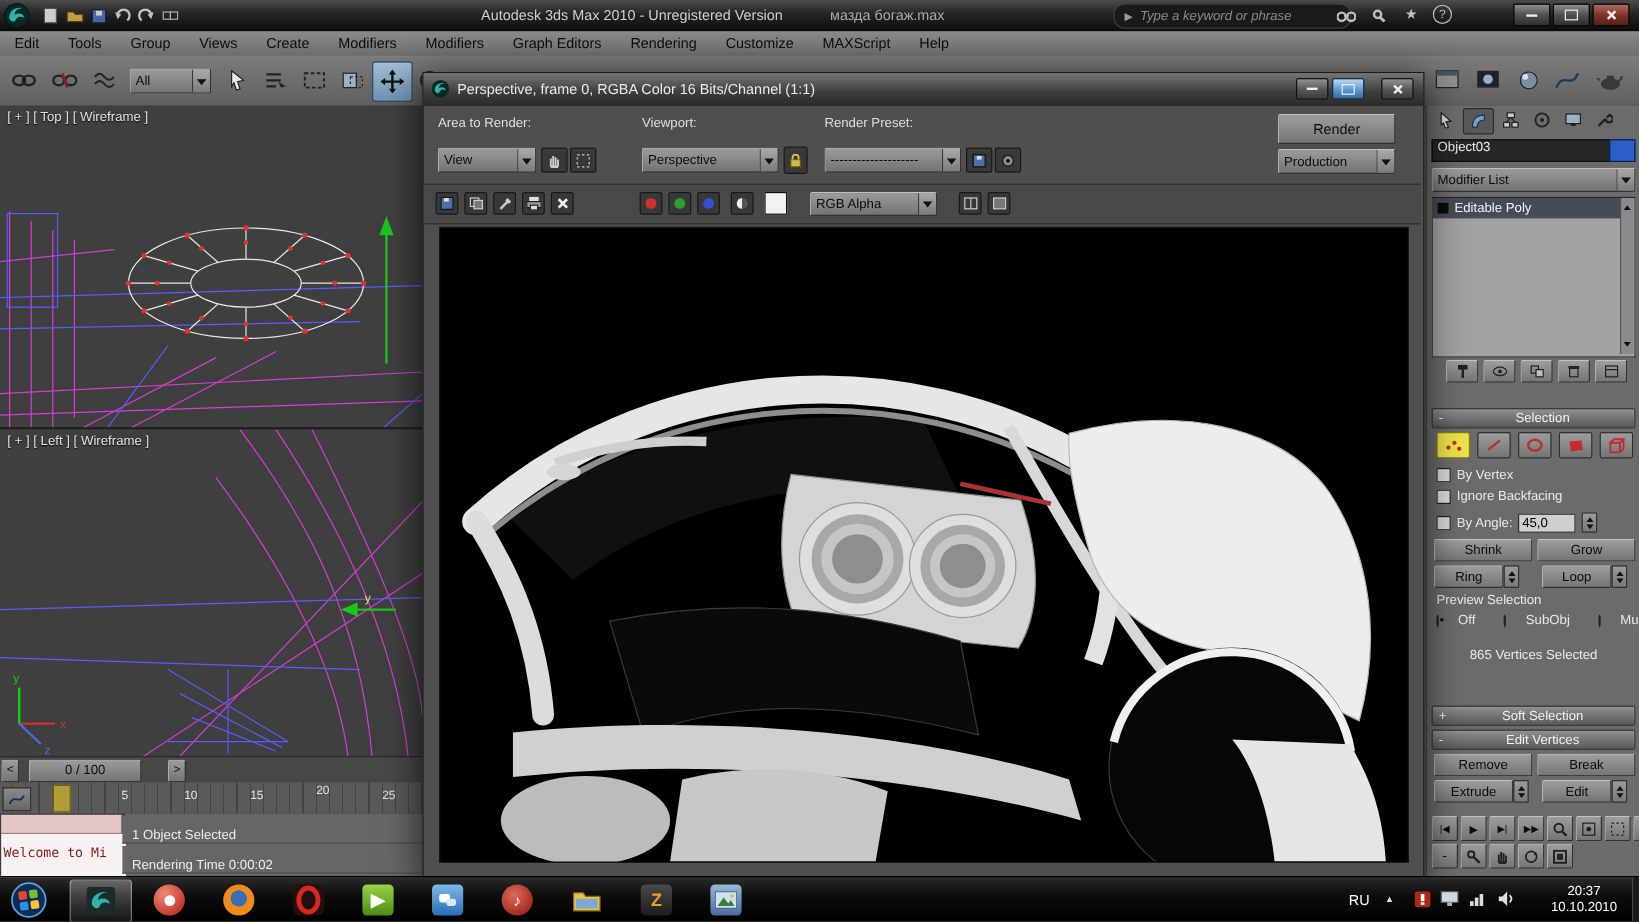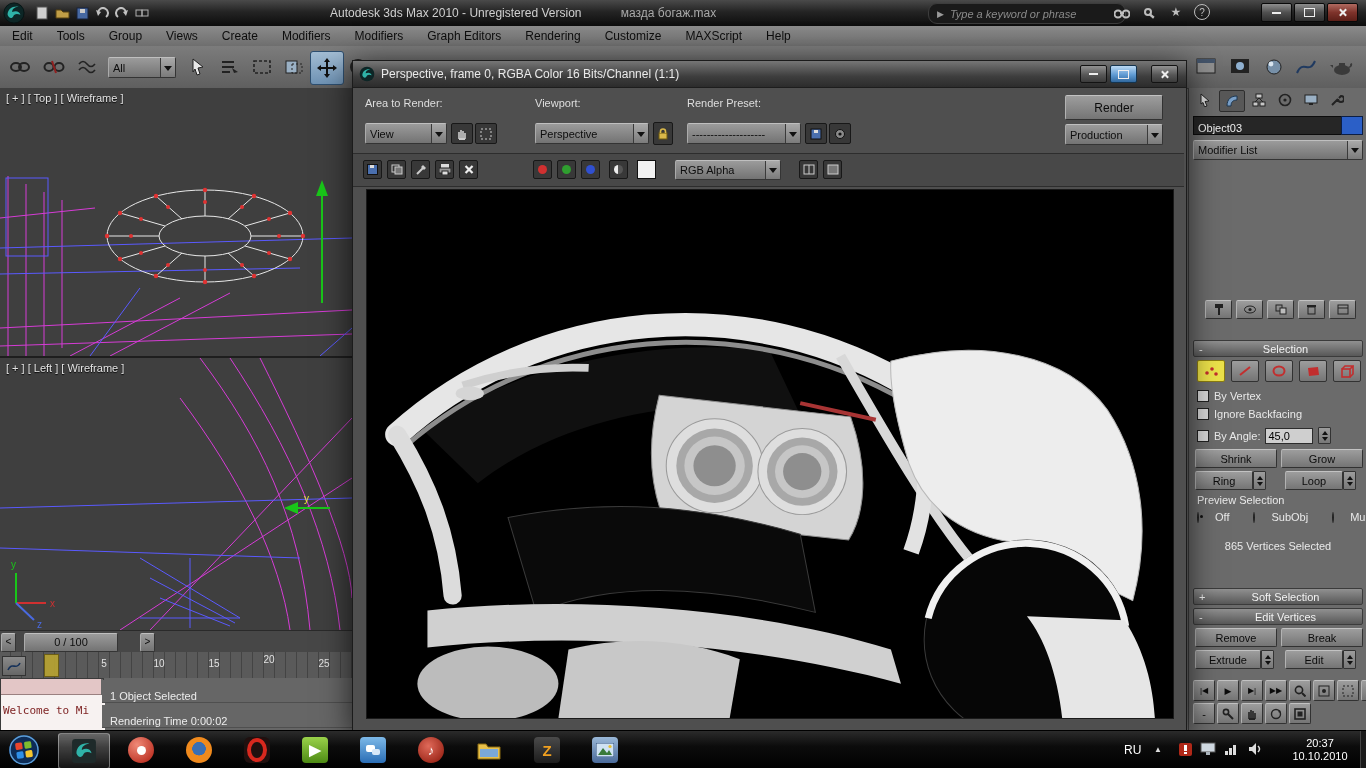--- a/index.html
+++ b/index.html
@@ -136,21 +136,21 @@
             <path d="M13,3 L8,5 L11,9 Z" fill="#cfcfcf"></path>
           </svg>
         </span>
       <span class="qat">
           <svg width="14" height="12">
             <rect x="1" y="3" width="6" height="6" fill="none" stroke="#bbb"></rect>
             <rect x="7" y="3" width="6" height="6" fill="none" stroke="#bbb"></rect>
           </svg>
         </span>
     </div>
-    <div class="r" style="left:330px;top:6px;width:560px;white-space:nowrap">
+    <div class="r" style="left:314px;top:6px;width:560px;text-align:center;white-space:nowrap">
       <span style="color:#cfcfcf;font-size:12px">Autodesk 3ds Max 2010 - Unregistered Version</span>
       <span style="color:#a9a9a9;font-size:12px;margin-left:36px">мазда богаж.max</span>
     </div>
     <div class="r searchbox" style="left:928px;top:3px;width:180px;height:19px">
       <span style="color:#9a9a9a;font-size:9px">▶</span>
       <span class="searchph">Type a keyword or phrase</span>
     </div>
     <span class="r tbico" style="left:1112px;top:4px">
       <svg width="16" height="12">
           <circle cx="4" cy="7" r="3.5" fill="none" stroke="#bdbdbd" stroke-width="2"></circle>
@@ -477,32 +477,42 @@
             <rect x="5" y="9" width="4" height="2" fill="#222"></rect>
           </svg>
         </span>
       <span class="ptab">
           <svg width="14" height="14">
             <path d="M2,12 L8,6 M8,6 a3,3 0 1 0 3,-3 l-2,2" fill="none" stroke="#222" stroke-width="2"></path>
           </svg>
         </span>
     </div>
 
-    <div class="r" style="left:4px;top:28px;width:144px;height:17px;background:#262626;border:1px solid #0c0c0c;color:#efefef;font-size:11px;display:flex;align-items:flex-end;padding:0 4px">
+    <div class="r" style="left:4px;top:28px;width:144px;height:17px;background:#262626;border:1px solid #0c0c0c;color:#efefef;font-size:11px;display:flex;align-items:flex-start;padding:0 4px">
       <span>Object03</span>
     </div>
     <div class="r" style="left:152px;top:28px;width:20px;height:17px;background:#2b5fc7;border:1px solid #0c1e44"></div>
 
     <div class="r raised dd" style="left:4px;top:52px;width:168px;height:18px">
       <span class="val">Modifier List</span>
       <span class="ab">
           <span class="tri-d"></span>
         </span>
     </div>
 
+    <div class="r stackbox" style="left:4px;top:76px;width:168px;height:132px">
+      <div class="stackrow" style="width:155px">
+        <span class="sosq"></span>
+        <span>Editable Poly</span>
+      </div>
+      <div class="r" style="right:0;top:0;width:11px;height:130px;background:#8b8b8b;border-left:1px solid #555">
+        <span class="r tu" style="left:2px;top:3px"></span>
+        <span class="r td" style="left:2px;bottom:3px"></span>
+      </div>
+    </div>
 
     <div class="r" style="left:16px;top:212px;display:flex;gap:4px">
       <span class="pbtn" style="width:25px;height:17px">
           <svg width="10" height="11">
             <line x1="5" y1="0" x2="5" y2="11" stroke="#222" stroke-width="2"></line>
             <rect x="1" y="0" width="8" height="4" fill="#222"></rect>
           </svg>
         </span>
       <span class="pbtn" style="width:25px;height:17px">
           <svg width="12" height="11">

